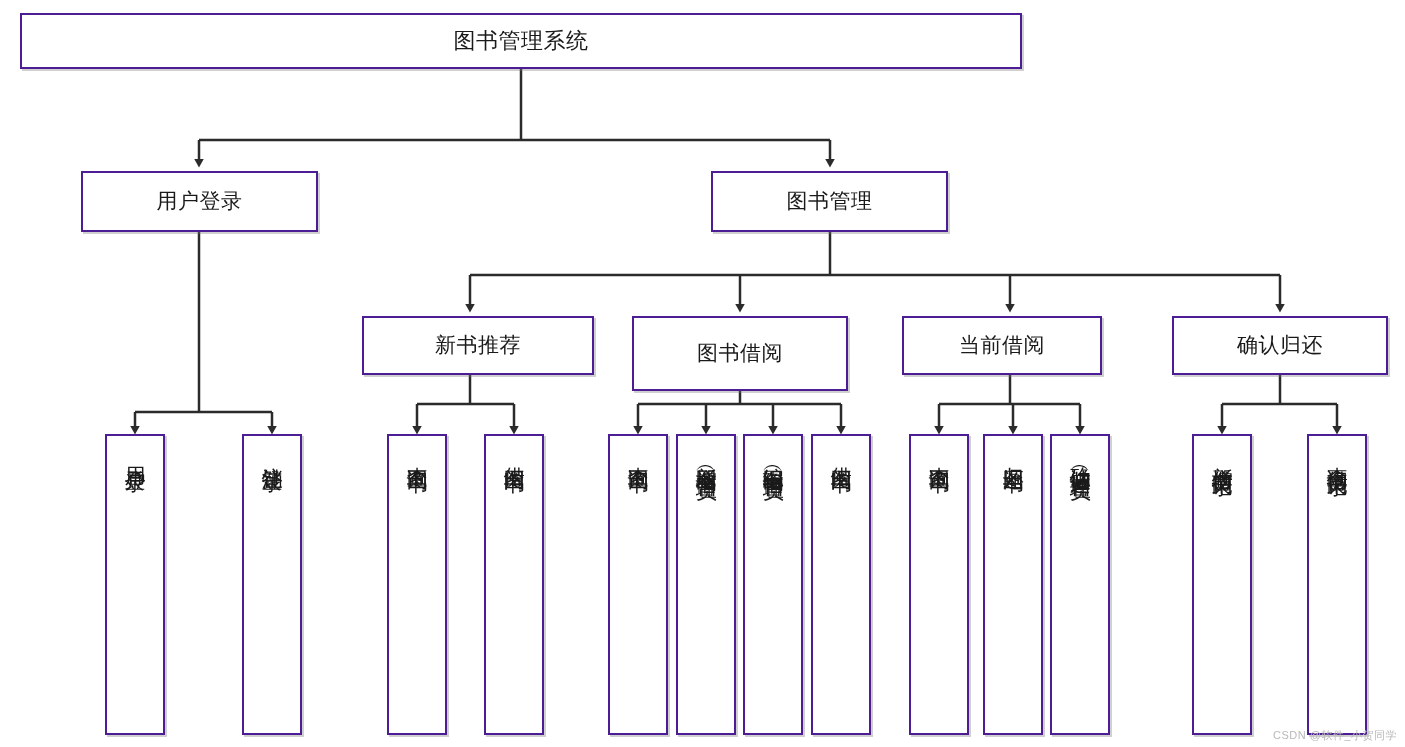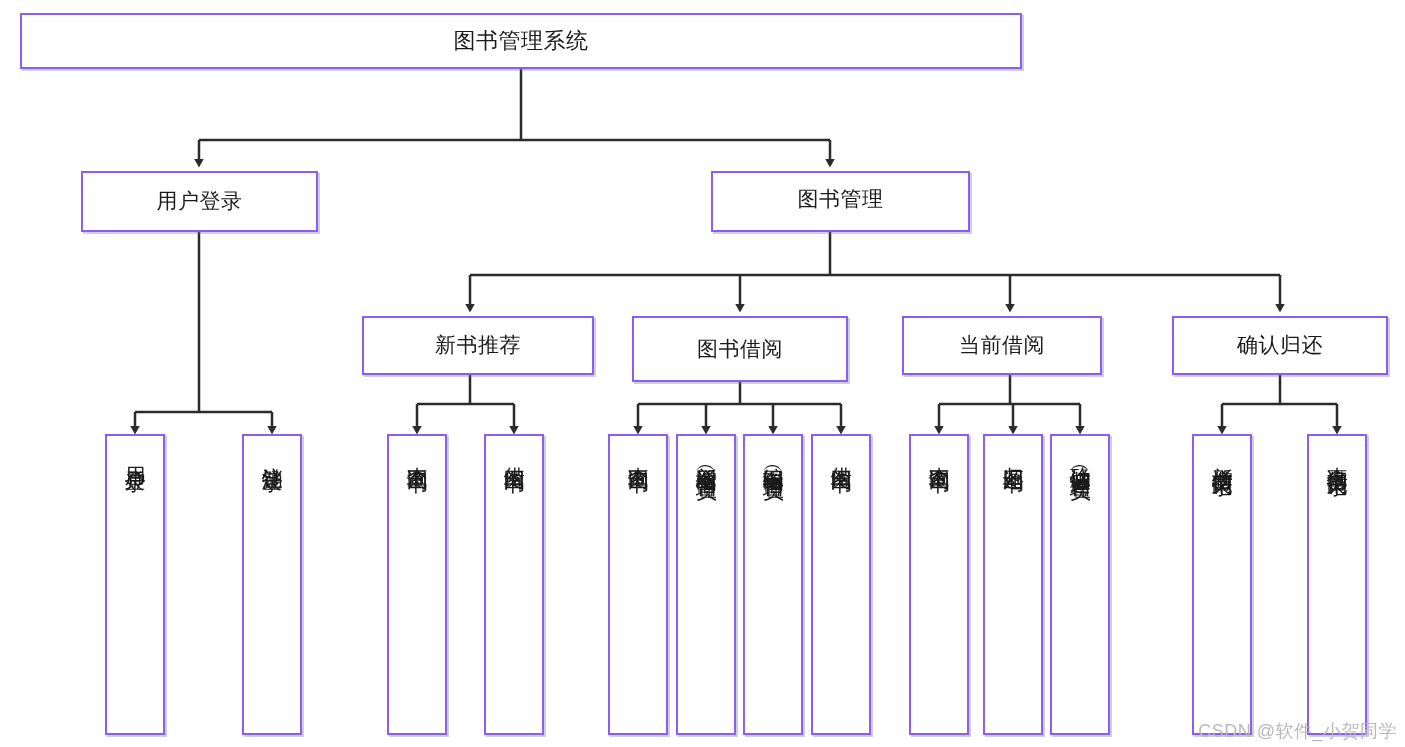--- a/index.html
+++ b/index.html
@@ -24,21 +24,21 @@
     position: absolute;
     left: 0; top: 0;
     width: 1405px;
     height: 747px;
     pointer-events: none;
   }
   .node {
     position: absolute;
     box-sizing: border-box;
     background: #ffffff;
-    border: 2px solid #8b5cf6;
+    border: 2px solid #4c1d95;
     box-shadow: 2px 2px 0 rgba(120,120,120,0.35);
     display: flex;
     align-items: center;
     justify-content: center;
     color: #1a1a1a;
   }
   .node .label {
     display: block;
     text-align: center;
     line-height: 1.18;
@@ -60,21 +60,21 @@
     line-height: 1.08;
     letter-spacing: 2px;
     white-space: nowrap;
   }
   .node.root .label { font-size: 22px; }
 
   #watermark {
     position: absolute;
     right: 8px;
     bottom: 4px;
-    font-size: 18px;
+    font-size: 11px;
     color: #b9b9b9;
     letter-spacing: 0.5px;
     white-space: nowrap;
     user-select: none;
   }
 </style>
 </head>
 <body>
 
 <div id="canvas">
@@ -129,28 +129,28 @@
     </g>
   </svg>
 
   <div class="node horizontal root" style="left:20px; top:13px; width:1002px; height:56px;">
     <span class="label">图书管理系统</span>
   </div>
 
   <div class="node horizontal" style="left:81px; top:171px; width:237px; height:61px;">
     <span class="label">用户登录</span>
   </div>
-  <div class="node horizontal" style="left:711px; top:171px; width:259px; height:61px;font-family:Liberation Mono, monospace;">
+  <div class="node horizontal" style="left:711px; top:171px; width:237px; height:61px;">
     <span class="label">图书管理</span>
   </div>
 
   <div class="node horizontal" style="left:362px; top:316px; width:232px; height:59px;">
     <span class="label">新书推荐</span>
   </div>
-  <div class="node horizontal" style="left:632px; top:316px; width:216px; height:66px;">
+  <div class="node horizontal" style="left:632px; top:316px; width:216px; height:75px;">
     <span class="label">图书借阅</span>
   </div>
   <div class="node horizontal" style="left:902px; top:316px; width:200px; height:59px;">
     <span class="label">当前借阅</span>
   </div>
   <div class="node horizontal" style="left:1172px; top:316px; width:216px; height:59px;">
     <span class="label">确认归还</span>
   </div>
 
   <div class="node vertical" style="left:105px; top:434px; width:60px; height:301px;">

